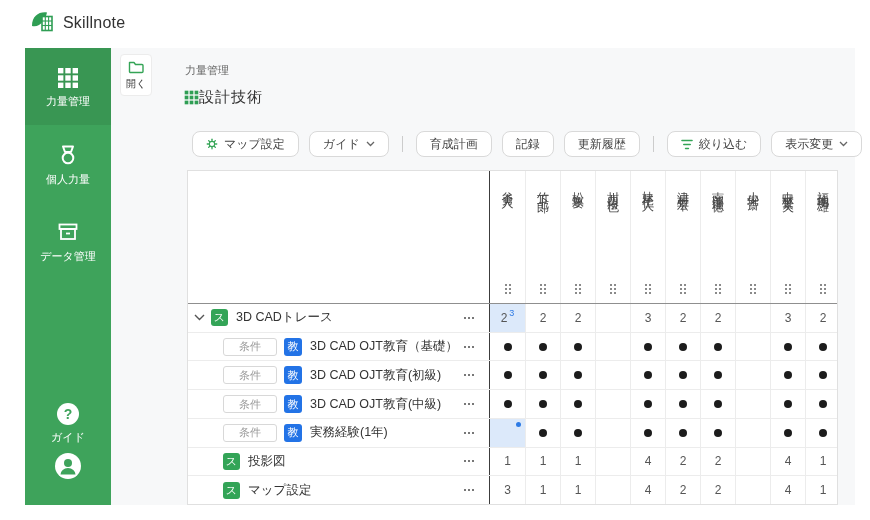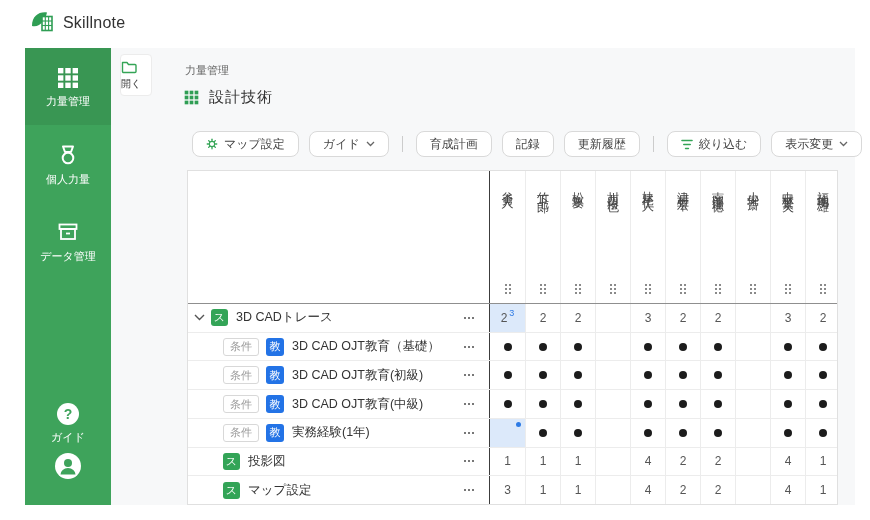--- a/index.html
+++ b/index.html
@@ -21,24 +21,24 @@
   .side-item .lbl { line-height:1; }
   .side-guide { margin-top:auto; height:60px; }
   .side-avatar { height:52px; display:flex; align-items:flex-start; justify-content:center; }
   .help-circle { width:22px; height:22px; border-radius:50%; background:#fff; color:var(--green);
     font-weight:bold; font-size:14px; display:flex; align-items:center; justify-content:center; }
 
   
   .content { position:absolute; left:111px; top:48px; width:744px; height:457px; background:#f7f8f9; }
   .open-card { position:absolute; left:9px; top:6px; width:32px; height:42px; background:#fff;
     border:1px solid #ececec; border-radius:4px; display:flex; flex-direction:column;
-    align-items:flex-start; justify-content:center; gap:3px; cursor:pointer; }
+    align-items:center; justify-content:center; gap:3px; cursor:pointer; }
   .open-card .lbl { font-size:10px; color:#333; }
   .breadcrumb { position:absolute; left:74px; top:15px; font-size:11px; color:#666; cursor:pointer; }
-  .title-row { position:absolute; left:73px; top:40px; display:flex; align-items:center; gap:10px; }
+  .title-row { position:absolute; left:73px; top:40px; display:flex; align-items:center; }
   .page-title { font-size:15px; font-weight:500; color:#333; letter-spacing:1px; }
 
   .toolbar { position:absolute; left:81px; top:83px; display:flex; align-items:center; gap:10px; }
   .tbtn { height:26px; padding:0 13px; background:#fff; border:1px solid #d9d9d9; border-radius:8px;
     font-size:12px; color:#444; display:inline-flex; align-items:center; gap:6px; cursor:pointer; white-space:nowrap; }
   .tsep { width:1px; height:16px; background:#ccc; margin:0 3px; }
 
   
   .table-card { position:absolute; left:76px; top:122px; width:651px; height:335px;
     background:#fff; border:1px solid #e0e0e0; display:flex; flex-direction:column; }
@@ -55,21 +55,21 @@
 
   .tbody { flex:1; display:flex; flex-direction:column; }
   .trow { flex:1; display:flex; align-items:stretch; border-bottom:1px solid #ececec; }
   .trow:last-child { border-bottom:none; }
   .rlabel { width:301px; flex:none; display:flex; align-items:center; position:relative; }
   .rlabel.lv0 { padding-left:6px; }
   .rlabel.lv1 { padding-left:35px; }
   .chev { display:flex; align-items:center; margin-right:6px; cursor:pointer; }
   .sbadge { width:17px; height:17px; border-radius:3px; background:var(--badge-green); color:#fff;
     font-size:11px; display:flex; align-items:center; justify-content:center; margin-right:8px; flex:none; }
-  .cbadge { height:18px; padding:0 6px; background:#fff; border:1px solid #d8d8d8; border-radius:3px;
+  .cbadge { height:18px; padding:0 15px; background:#fff; border:1px solid #d8d8d8; border-radius:3px;
     color:#999; font-size:11px; display:flex; align-items:center; margin-right:7px; flex:none; }
   .ebadge { width:18px; height:18px; border-radius:3px; background:var(--blue); color:#fff;
     font-size:11px; display:flex; align-items:center; justify-content:center; margin-right:8px; flex:none; }
   .rtext { font-size:12.5px; color:#333; white-space:nowrap; }
   .rkebab { position:absolute; right:14px; top:50%; margin-top:-2px; width:12px; height:4px; cursor:pointer;
     background-image:radial-gradient(circle,#777 1.2px,transparent 1.4px); background-size:4px 4px; }
   .rcells { flex:1; display:flex; border-left:1px solid #3c3c3c; }
   .dcell { width:35px; flex:none; border-left:1px solid #ececec; display:flex; align-items:center;
     justify-content:center; position:relative; font-size:12px; color:#555; cursor:pointer; }
   .dcell:first-child { border-left:none; }

